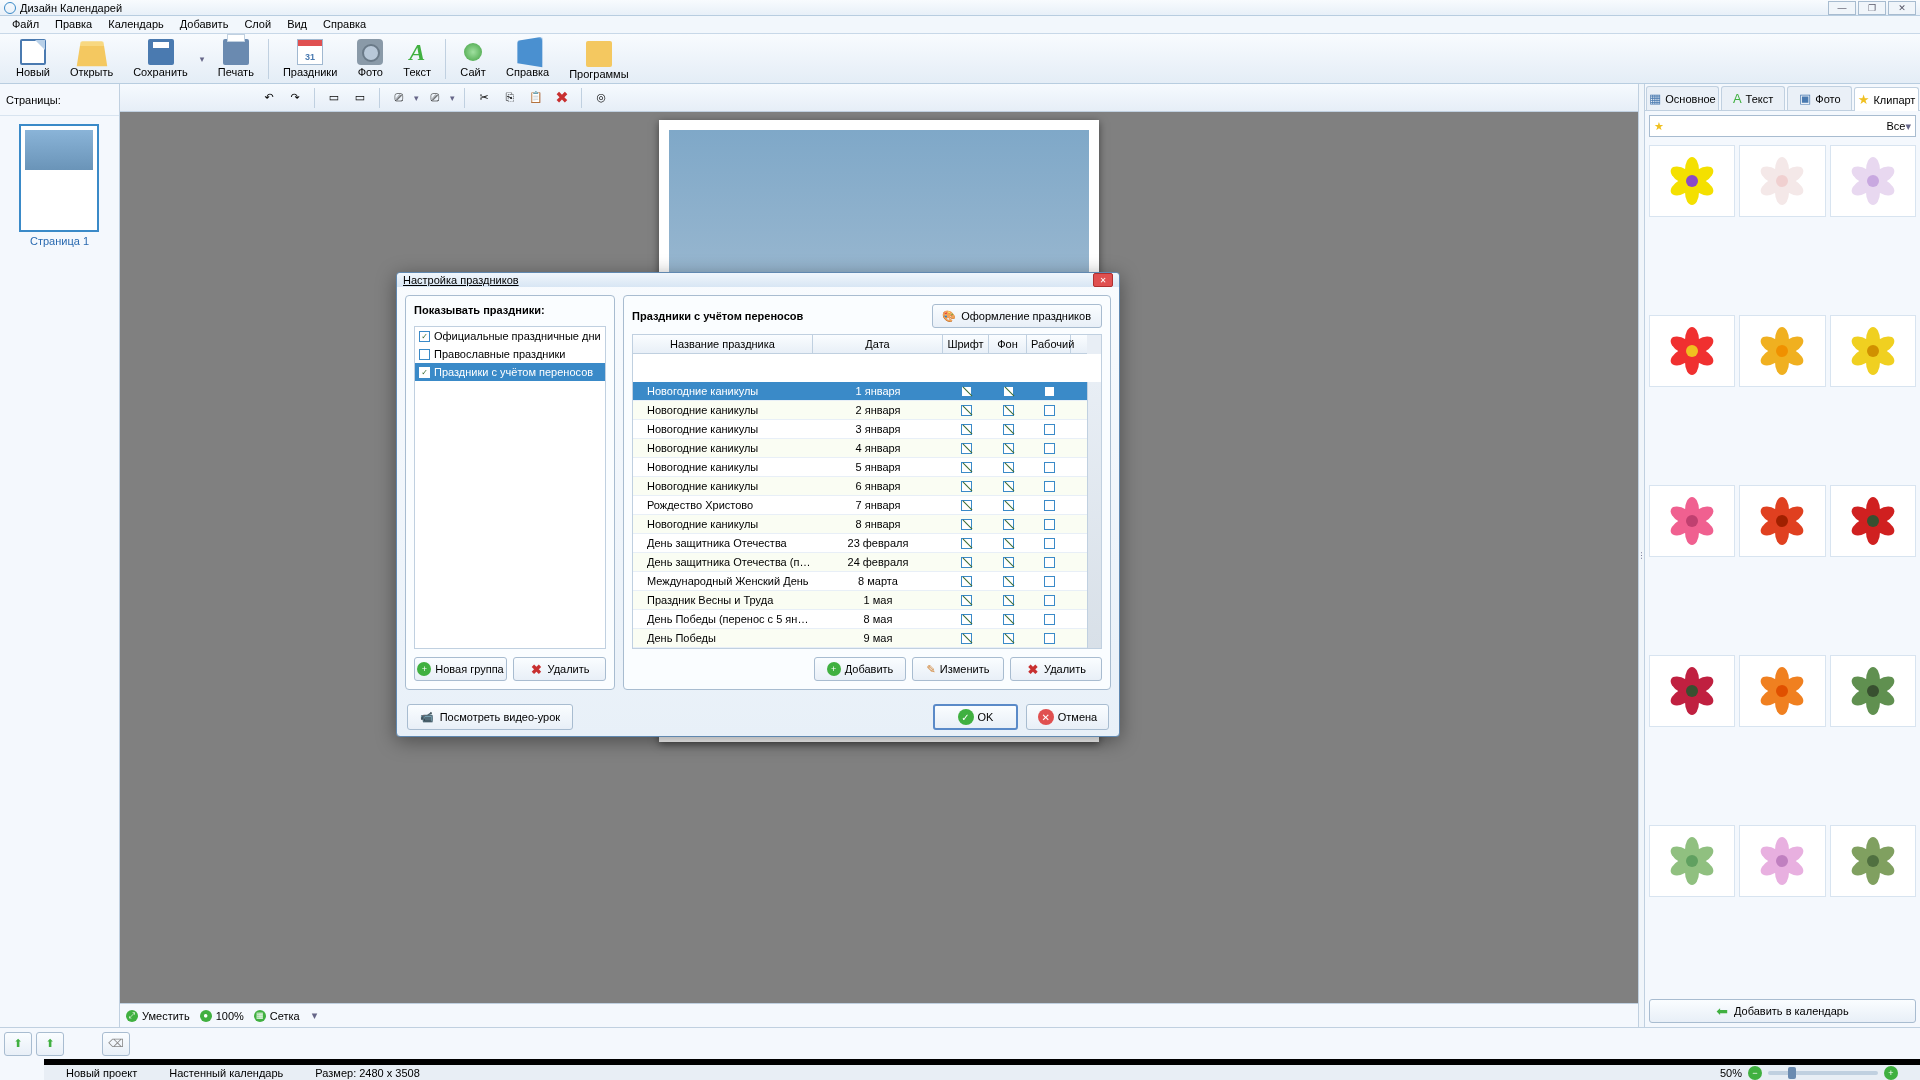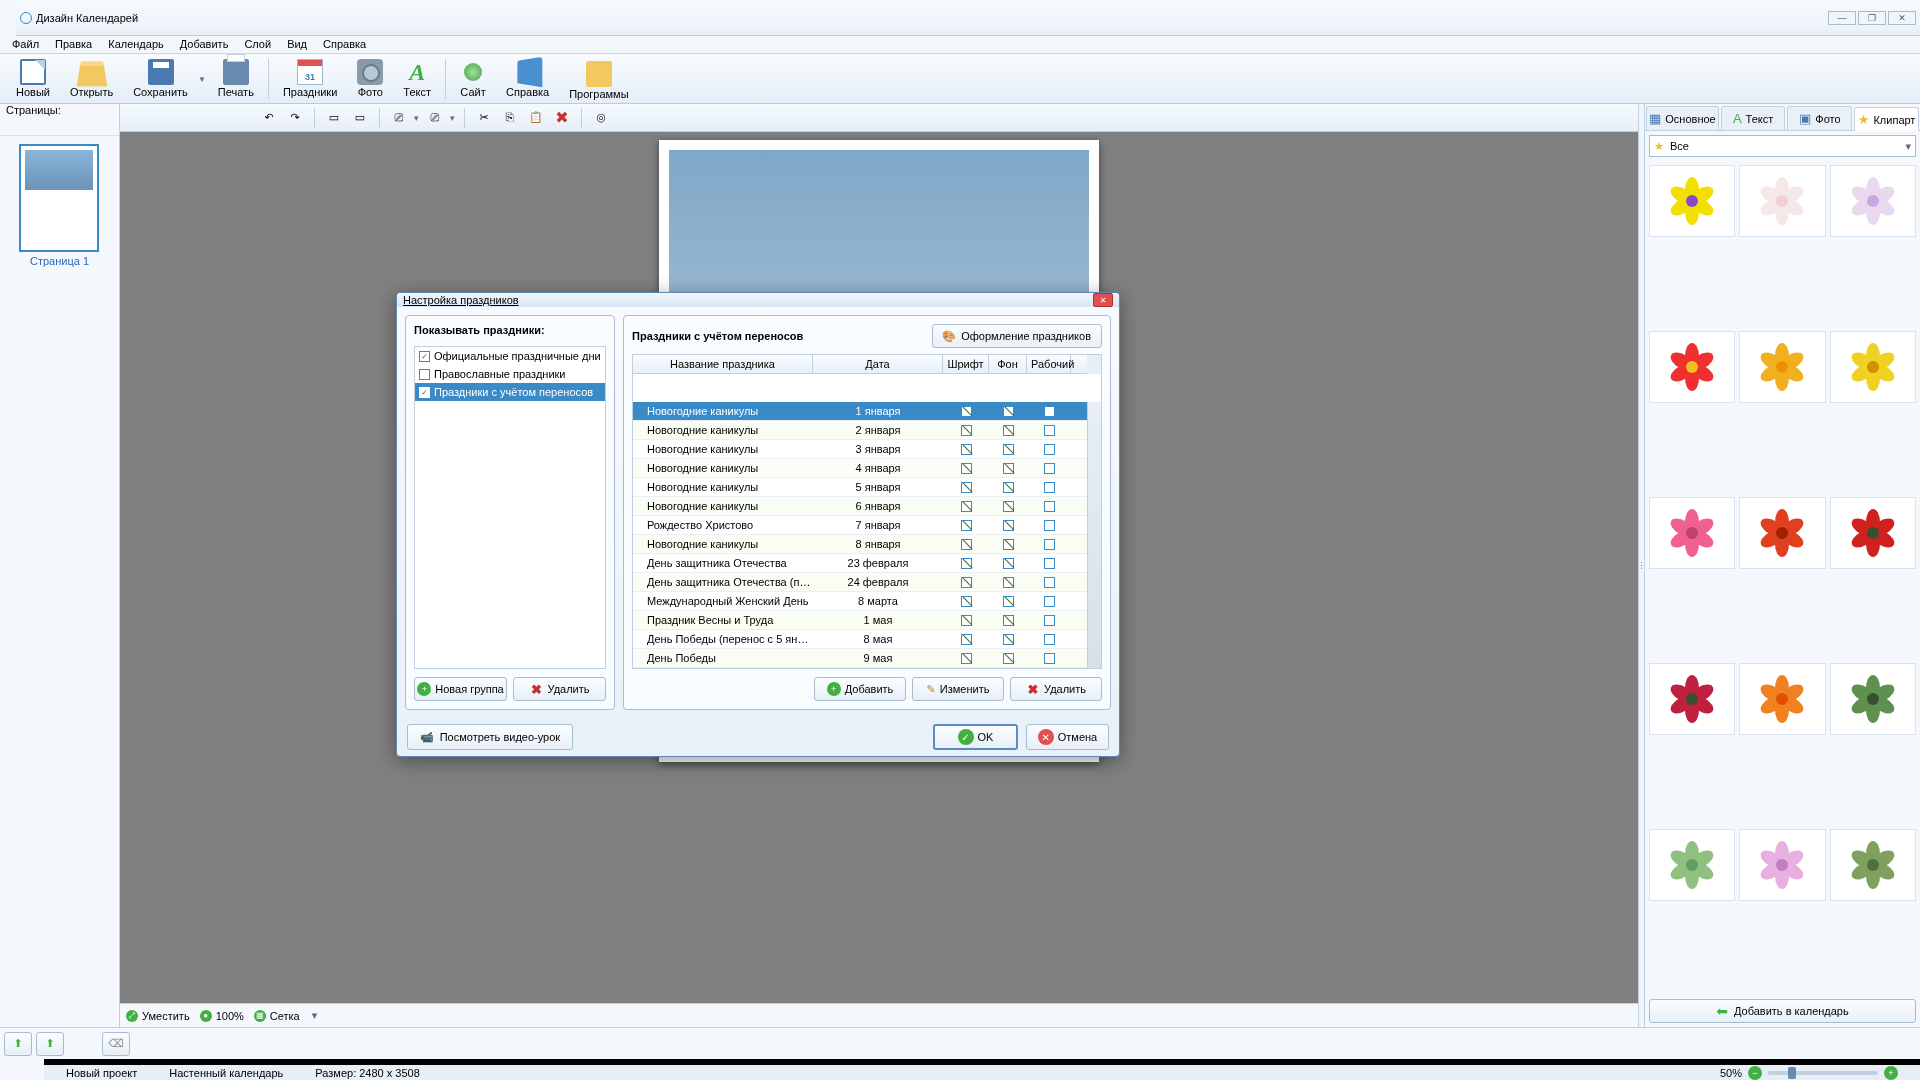--- a/index.html
+++ b/index.html
@@ -1,41 +1,41 @@
 <!DOCTYPE html>
 <html><head>
 <meta charset="utf-8">
 <style>
 * { box-sizing: border-box; font-family: Tahoma, Arial, sans-serif; font-size: 11px; }
 body { margin: 0; background: #e8eef5; overflow: hidden; }
 
 .win { width: 1920px; height: 1080px; display: flex; flex-direction: column; background: #f4f8fd; }
 
-.titlebar { height: 36px; background: linear-gradient(#f8fbfe,#e8f0f8); border-bottom: 1px solid #b8cde0; display: flex; align-items: center; padding: 0 4px; margin-left: 16px; }
+.titlebar { height: 16px; background: linear-gradient(#f8fbfe,#e8f0f8); border-bottom: 1px solid #b8cde0; display: flex; align-items: center; padding: 0 4px; }
 .titlebar .tic { width: 12px; height: 12px; border-radius: 50%; border: 1px solid #3a8ac8; margin-right: 4px; }
 .titlebar .wt { flex: 1; }
 .titlebar .wbtn { width: 28px; height: 14px; margin-left: 2px; background: #f0f5fa; border: 1px solid #a8bcd0; display: flex; align-items: center; justify-content: center; font-size: 9px; color: #556; cursor: pointer; }
 
 .menubar { height: 18px; background: #f2f7fc; border-bottom: 1px solid #c8d8e8; display: flex; padding-left: 4px; }
 .menubar span { padding: 2px 8px; cursor: pointer; }
 
 .mtoolbar { height: 50px; background: linear-gradient(#f8fbfe,#e4edf6); border-bottom: 1px solid #b8cde0; display: flex; align-items: center; padding: 0 6px; }
 .tb { display: flex; flex-direction: column; align-items: center; padding: 2px 10px; cursor: pointer; border-radius: 3px; }
 .tb .ic { width: 26px; height: 26px; }
 .tb span { margin-top: 1px; }
 .tbsep { width: 1px; height: 40px; background: #c0d0e0; margin: 0 4px; }
 .dropcaret { width: 10px; display: flex; align-items: center; color: #668; font-size: 9px; padding-left: 2px; }
 
 .midbar { height: 28px; background: linear-gradient(#f6fafe,#e6eef7); border-bottom: 1px solid #c0d0e0; display: flex; align-items: center; padding: 0 6px; }
 .midbtn { width: 24px; height: 22px; border: 1px solid transparent; border-radius: 3px; display: flex; align-items: center; justify-content: center; margin: 0 1px; cursor: pointer; }
 .midsep { width: 1px; height: 20px; background: #c0d0e0; margin: 0 6px; }
 
 .body { flex: 1; display: flex; background: #fff; }
 .pages { width: 120px; border-right: 1px solid #c0d0e0; background: #f4f8fd; display: flex; flex-direction: column; }
-.pages .ph { height: 32px; padding: 0 6px; border-bottom: 1px solid #d8e4f0; }
+.pages .ph { height: 32px; padding: 10px 6px; border-bottom: 1px solid #d8e4f0; }
 .pages .thumb { margin: 8px auto; width: 82px; }
 .pages .timg { width: 80px; height: 108px; border: 2px solid #3a8ac8; background: #fff; position: relative; overflow: hidden; }
 .pages .timg::before { content:""; position:absolute; top:4px; left:4px; right:4px; height:40px; background: linear-gradient(#8ab4d8,#6a94b8); }
 .pages .tn { text-align: center; color: #2a6ab0; margin-top: 3px; }
 
 .canvas { flex: 1; background: #808080; position: relative; display: flex; align-items: flex-start; justify-content: center; overflow: hidden; }
 .page { width: 440px; height: 622px; background: #fff; box-shadow: 0 2px 8px rgba(0,0,0,.5); margin-top: 8px; position: relative; }
 .page .photo { position:absolute; top:10px; left:10px; right:10px; height:245px; background: linear-gradient(#7fa8c8,#a8c0d4); }
 .page .months { position:absolute; top:520px; left:15px; right:15px; display:flex; gap:6px; }
 .month { flex:1; }
@@ -50,21 +50,21 @@
 
 .splitter { width:6px; background:#f0f5fa; border-left:1px solid #c0d0e0; display:flex; align-items:center; justify-content:center; font-size:8px; color:#668; }
 
 .rpanel { width: 276px; background: #f4f8fd; display: flex; flex-direction: column; border-left: 1px solid #c0d0e0; }
 .rtabs { display: flex; border-bottom: 1px solid #c0d0e0; background:#f4f8fd; }
 .rtab { flex:1; display:flex; align-items:center; justify-content:center; gap:4px; padding:4px 2px; border:1px solid #c0d0e0; border-bottom:none; border-radius:3px 3px 0 0; margin:2px 1px 0; cursor:pointer; background:#eaf0f7; }
 .rtab.active { background:#fff; position:relative; top:1px; }
 .rcat { padding:4px; }
 .rcat .catsel { width:100%; height:22px; border:1px solid #a8bcd0; background:#fff; display:flex; align-items:center; padding:0 4px; }
 .rcat .catsel .star { color:#f0c020; margin-right:6px; }
-.rcat .catsel .cv { flex:1; }
+.rcat .catsel .cv { flex:1;text-align:right; }
 .rcat .catsel .dd { color:#668; }
 .clips { flex:1; overflow:auto; display:grid; grid-template-columns:repeat(3,1fr); gap:4px; padding:4px; }
 .clip { height:72px; border:1px solid #d8e4f0; background:#fff; display:flex; align-items:center; justify-content:center; cursor:pointer; }
 .clip svg { width:50px; height:50px; }
 .addbtn { margin:4px; height:24px; border:1px solid #a8bcd0; border-radius:3px; background:linear-gradient(#fafdff,#e8eff7); display:flex; align-items:center; justify-content:center; gap:6px; cursor:pointer; }
 
 .footbar { height:24px; border-top:1px solid #c0d0e0; background:#f4f8fd; display:flex; align-items:center; padding:0 6px; gap:10px; }
 .footbtn { display:flex; align-items:center; gap:4px; cursor:pointer; }
 .footbtn .gc { width:12px;height:12px;border-radius:50%;background:#40b040;display:flex;align-items:center;justify-content:center;color:#fff;font-size:8px; }
 

